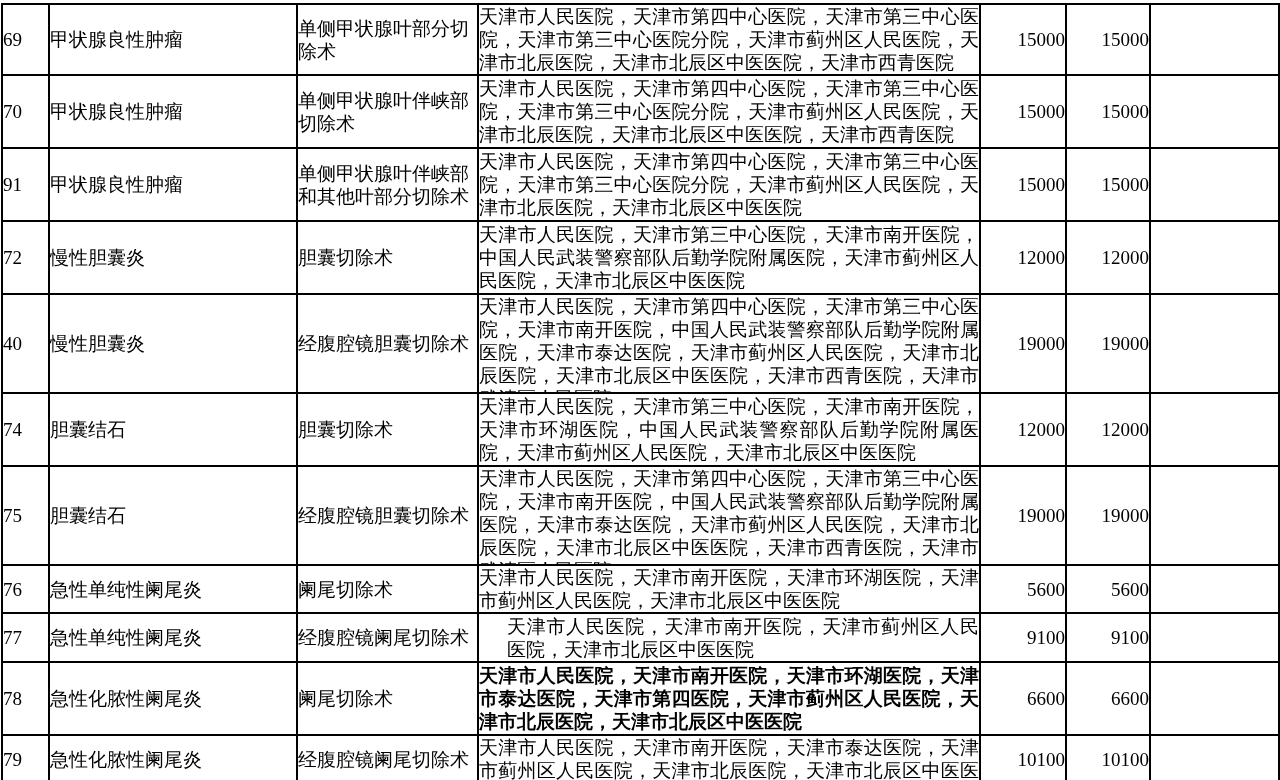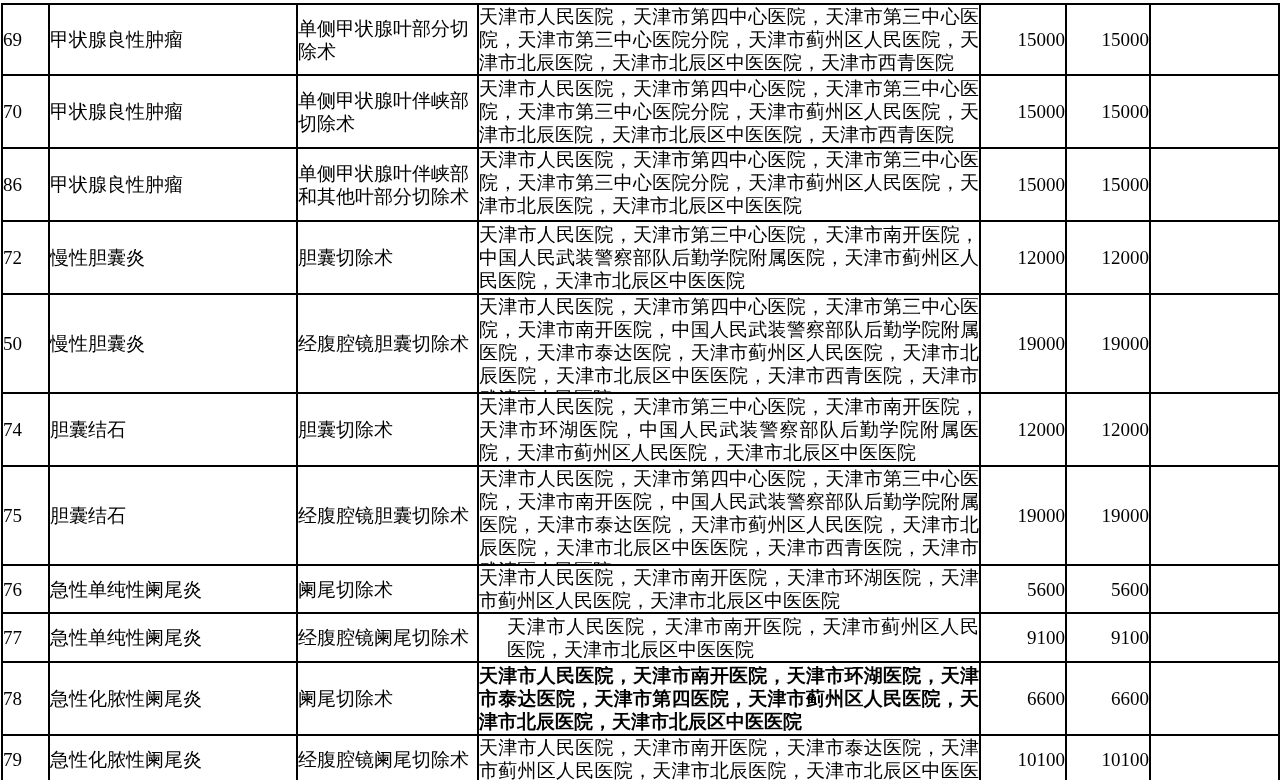--- a/index.html
+++ b/index.html
@@ -97,45 +97,45 @@
     <td class="c-surgery">单侧甲状腺叶伴峡部切除术</td>
     <td class="c-hosp">
       <div class="hosp-inner" style="max-height: 73px;">天津市人民医院，天津市第四中心医院，天津市第三中心医院，天津市第三中心医院分院，天津市蓟州区人民医院，天津市北辰医院，天津市北辰区中医医院，天津市西青医院</div>
     </td>
     <td class="c-price">15000</td>
     <td class="c-price">15000</td>
     <td class="c-extra"></td>
   </tr>
 
   <tr style="height: 73px;">
-    <td class="c-num">86</td>
+    <td class="c-num">91</td>
     <td class="c-disease">甲状腺良性肿瘤</td>
     <td class="c-surgery">单侧甲状腺叶伴峡部和其他叶部分切除术</td>
     <td class="c-hosp">
-      <div class="hosp-inner" style="max-height: 73px; font-family: Liberation Mono, monospace;">天津市人民医院，天津市第四中心医院，天津市第三中心医院，天津市第三中心医院分院，天津市蓟州区人民医院，天津市北辰医院，天津市北辰区中医医院</div>
+      <div class="hosp-inner" style="max-height: 73px;">天津市人民医院，天津市第四中心医院，天津市第三中心医院，天津市第三中心医院分院，天津市蓟州区人民医院，天津市北辰医院，天津市北辰区中医医院</div>
     </td>
     <td class="c-price">15000</td>
     <td class="c-price">15000</td>
     <td class="c-extra"></td>
   </tr>
 
   <tr style="height: 73px;">
     <td class="c-num">72</td>
     <td class="c-disease">慢性胆囊炎</td>
     <td class="c-surgery">胆囊切除术</td>
     <td class="c-hosp">
       <div class="hosp-inner" style="max-height: 73px;">天津市人民医院，天津市第三中心医院，天津市南开医院，中国人民武装警察部队后勤学院附属医院，天津市蓟州区人民医院，天津市北辰区中医医院</div>
     </td>
     <td class="c-price">12000</td>
     <td class="c-price">12000</td>
     <td class="c-extra"></td>
   </tr>
 
   <tr style="height: 97px;">
-    <td class="c-num">50</td>
+    <td class="c-num">40</td>
     <td class="c-disease">慢性胆囊炎</td>
     <td class="c-surgery">经腹腔镜胆囊切除术</td>
     <td class="c-hosp">
       <div class="hosp-inner" style="max-height: 97px;">天津市人民医院，天津市第四中心医院，天津市第三中心医院，天津市南开医院，中国人民武装警察部队后勤学院附属医院，天津市泰达医院，天津市蓟州区人民医院，天津市北辰医院，天津市北辰区中医医院，天津市西青医院，天津市武清区人民医院</div>
     </td>
     <td class="c-price">19000</td>
     <td class="c-price">19000</td>
     <td class="c-extra"></td>
   </tr>
 

